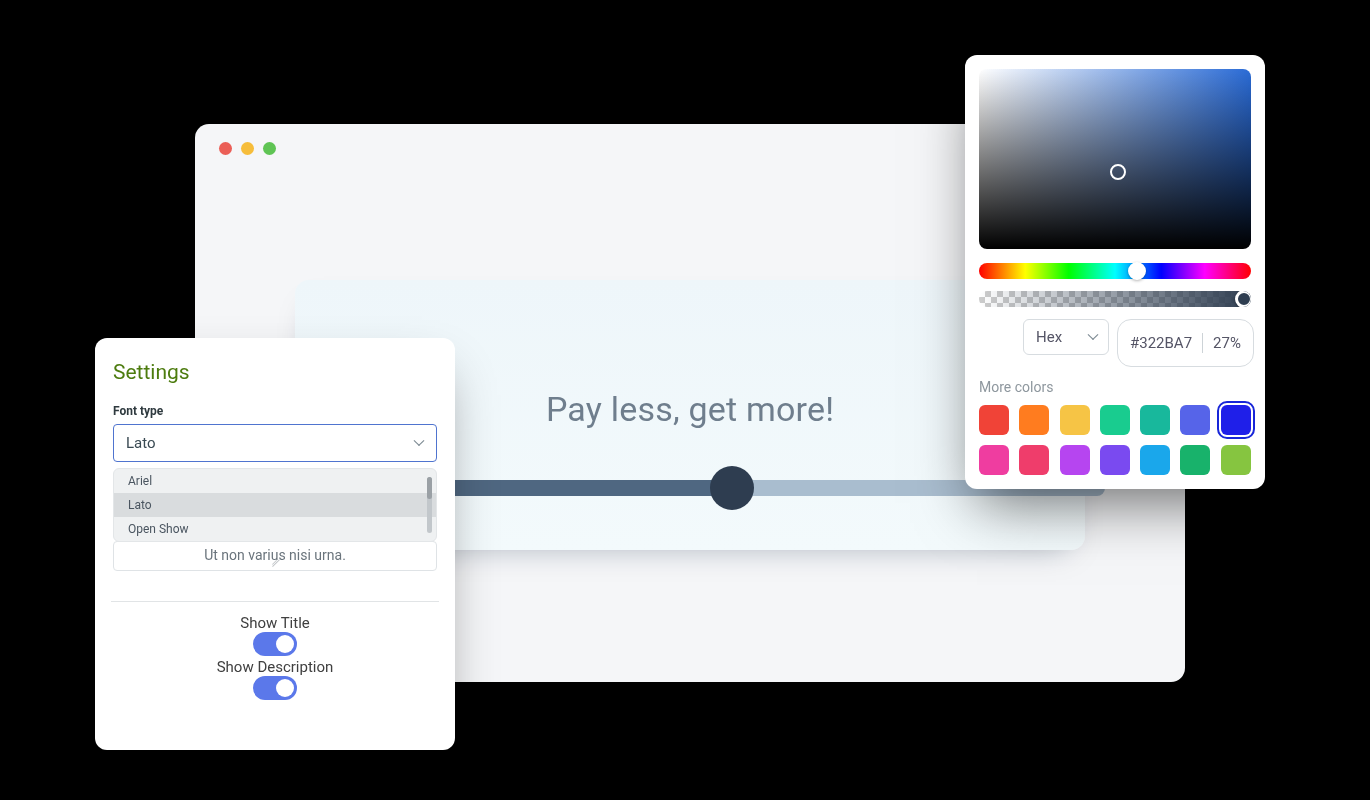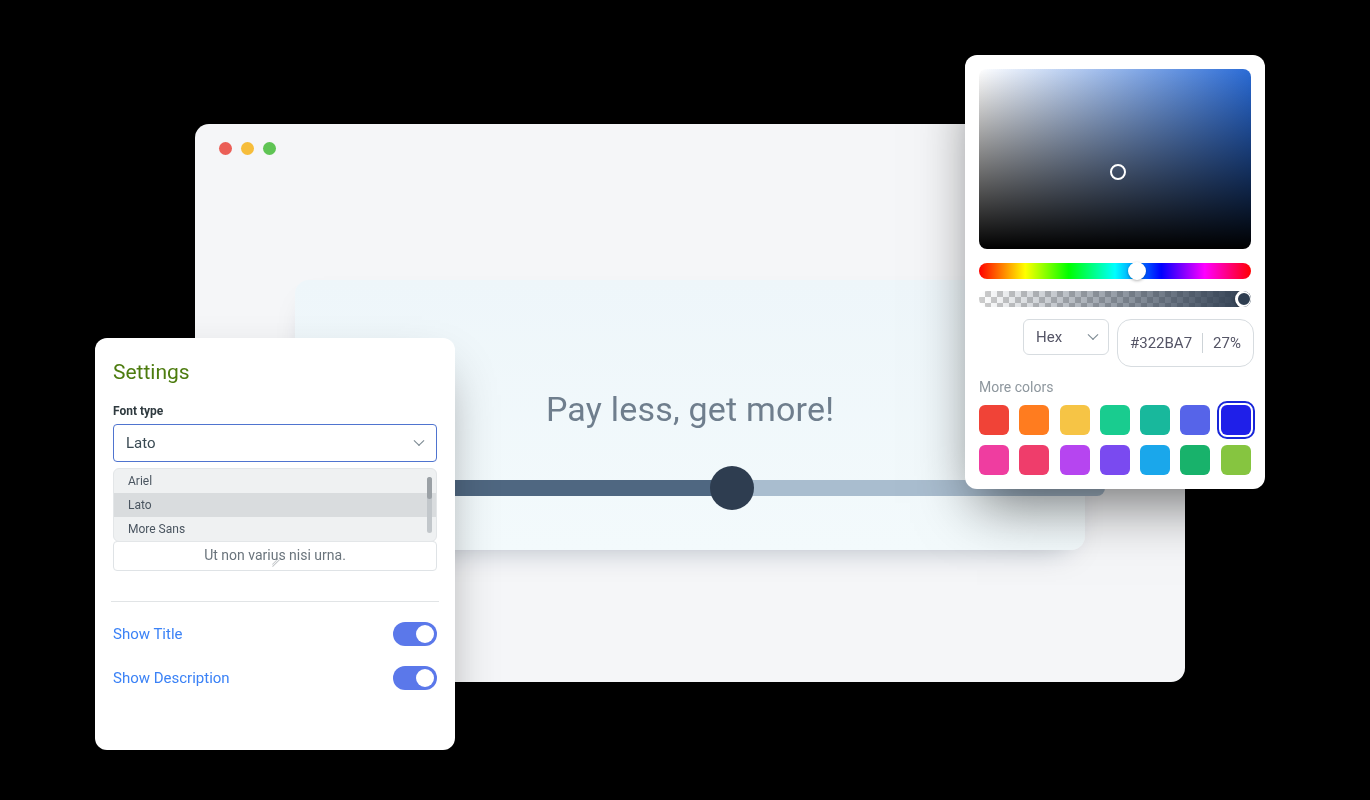--- a/index.html
+++ b/index.html
@@ -189,22 +189,22 @@
     content:"";position:absolute;right:0;bottom:0;border-bottom:1px solid #9aa0a5;
   }
   .resize-grip::before{width:10px;transform:rotate(-45deg) translate(1px,-1px);}
   .resize-grip::after{width:6px;transform:rotate(-45deg) translate(-1px,-4px);}
 
   .divider{
     height:1px;background:#e1e4e6;margin:30px -2px 10px -2px;
   }
 
   .toggle-row{
-    height:44px;display:flex;align-items:center;justify-content:space-between;
-    font-size:15px;color:#3b82f6;
+    height:44px;display:flex;align-items:center;justify-content:flex-end;
+    font-size:15px;color:#404040;flex-direction:column;
   }
   .toggle{
     width:44px;height:24px;border-radius:12px;background:#5b78ea;
     position:relative;cursor:pointer;
   }
   .toggle::after{
     content:"";position:absolute;right:3px;top:3px;width:18px;height:18px;
     background:#fff;border-radius:50%;
   }
 
@@ -316,21 +316,21 @@
   <div class="field-label">Font type</div>
 
   <div class="select">
     <span>Lato</span>
     <span class="chevron"></span>
   </div>
 
   <div class="dropdown">
     <div class="dropdown-item">Ariel</div>
     <div class="dropdown-item selected">Lato</div>
-    <div class="dropdown-item">More Sans</div>
+    <div class="dropdown-item">Open Show</div>
     <div class="dropdown-scroll"></div>
   </div>
 
   <div class="textarea">
     <span>Ut non varius nisi urna.</span>
     <span class="resize-grip"></span>
   </div>
 
   <div class="divider"></div>
 

